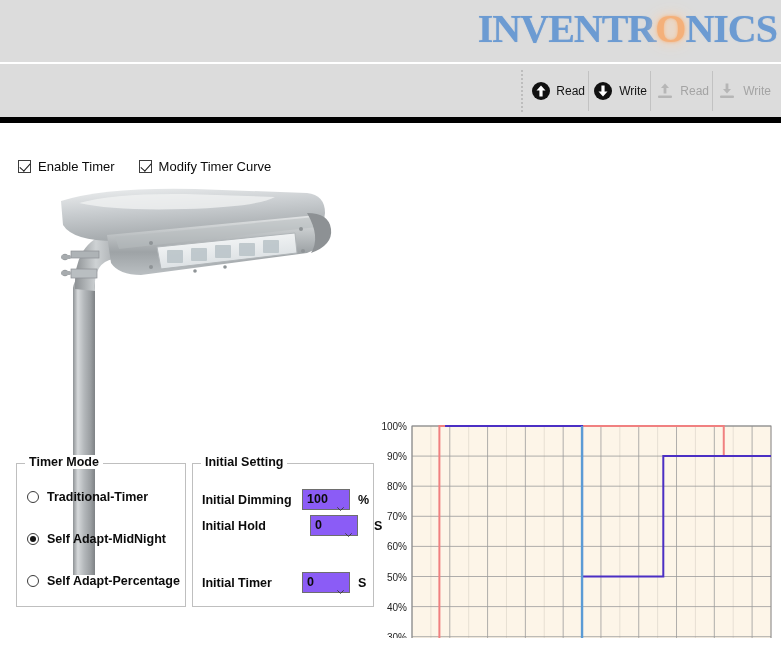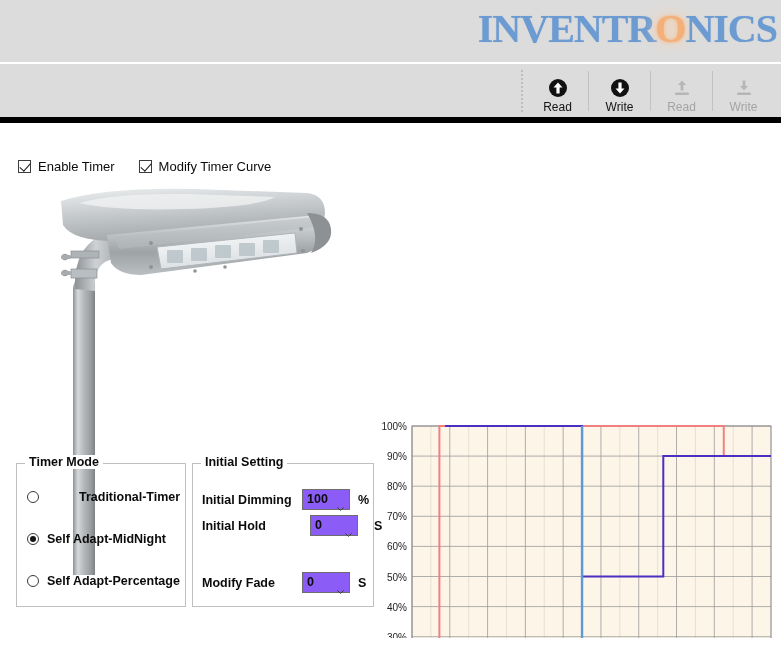--- a/index.html
+++ b/index.html
@@ -48,21 +48,21 @@
     width:4px; height:44px; margin-right:6px;
     background-image:radial-gradient(#b9b9b9 40%, transparent 41%);
     background-size:4px 4px;
     opacity:.9;
   }
   .tb-sep {
     width:1px; height:40px; background:#c2c2c2; margin:0 3px;
   }
   .tb-btn {
     width:55px; height:46px;
-    display:flex; flex-direction:column; align-items:center; justify-content:flex-end;
+    display:flex; align-items:center; justify-content:space-between;
     cursor:pointer;
   }
   .tb-btn.disabled { cursor:default; }
   .tb-icon { width:22px; height:22px; display:block; }
   .tb-label {
     font-size:12px; color:#141414; margin-top:2px; line-height:13px;
   }
   .tb-btn.disabled .tb-label { color:#a4a4a4; }
 
   #black-bar {
@@ -293,21 +293,21 @@
 
       <path d="M262 30 Q284 30 286 46 Q288 62 266 70 Q276 54 262 30 Z" fill="#8d9194"></path>
 
       <path d="M34 20 Q70 10 140 11 L230 14 Q212 24 140 26 Q70 28 34 20 Z" fill="#f1f3f3" opacity="0.75"></path>
     </svg>
   </div>
 
   <div class="groupbox" id="timer-mode-box">
     <span class="gb-title">Timer Mode</span>
 
-    <div class="radio-row" style="top:26px;gap:32px;">
+    <div class="radio-row" style="top:26px;">
       <span class="radio"></span>
       <span class="radio-label">Traditional-Timer</span>
     </div>
 
     <div class="radio-row" style="top:68px;">
       <span class="radio selected"></span>
       <span class="radio-label">Self Adapt-MidNight</span>
     </div>
 
     <div class="radio-row" style="top:110px;">
@@ -339,21 +339,21 @@
         <span class="combo-arrow">
           <svg width="7" height="4" viewBox="0 0 7 4">
               <path d="M0.3 0.3 L3.5 3.5 L6.7 0.3" fill="none" stroke="#3a3a3a" stroke-width="0.9"></path>
             </svg>
         </span>
       </span>
       <span class="field-unit">S</span>
     </div>
 
     <div class="field-row" style="top:108px;">
-      <span class="field-label">Modify Fade</span>
+      <span class="field-label">Initial Timer</span>
       <span class="combo">
         <span class="combo-val">0</span>
         <span class="combo-arrow">
           <svg width="7" height="4" viewBox="0 0 7 4">
               <path d="M0.3 0.3 L3.5 3.5 L6.7 0.3" fill="none" stroke="#3a3a3a" stroke-width="0.9"></path>
             </svg>
         </span>
       </span>
       <span class="field-unit">S</span>
     </div>

